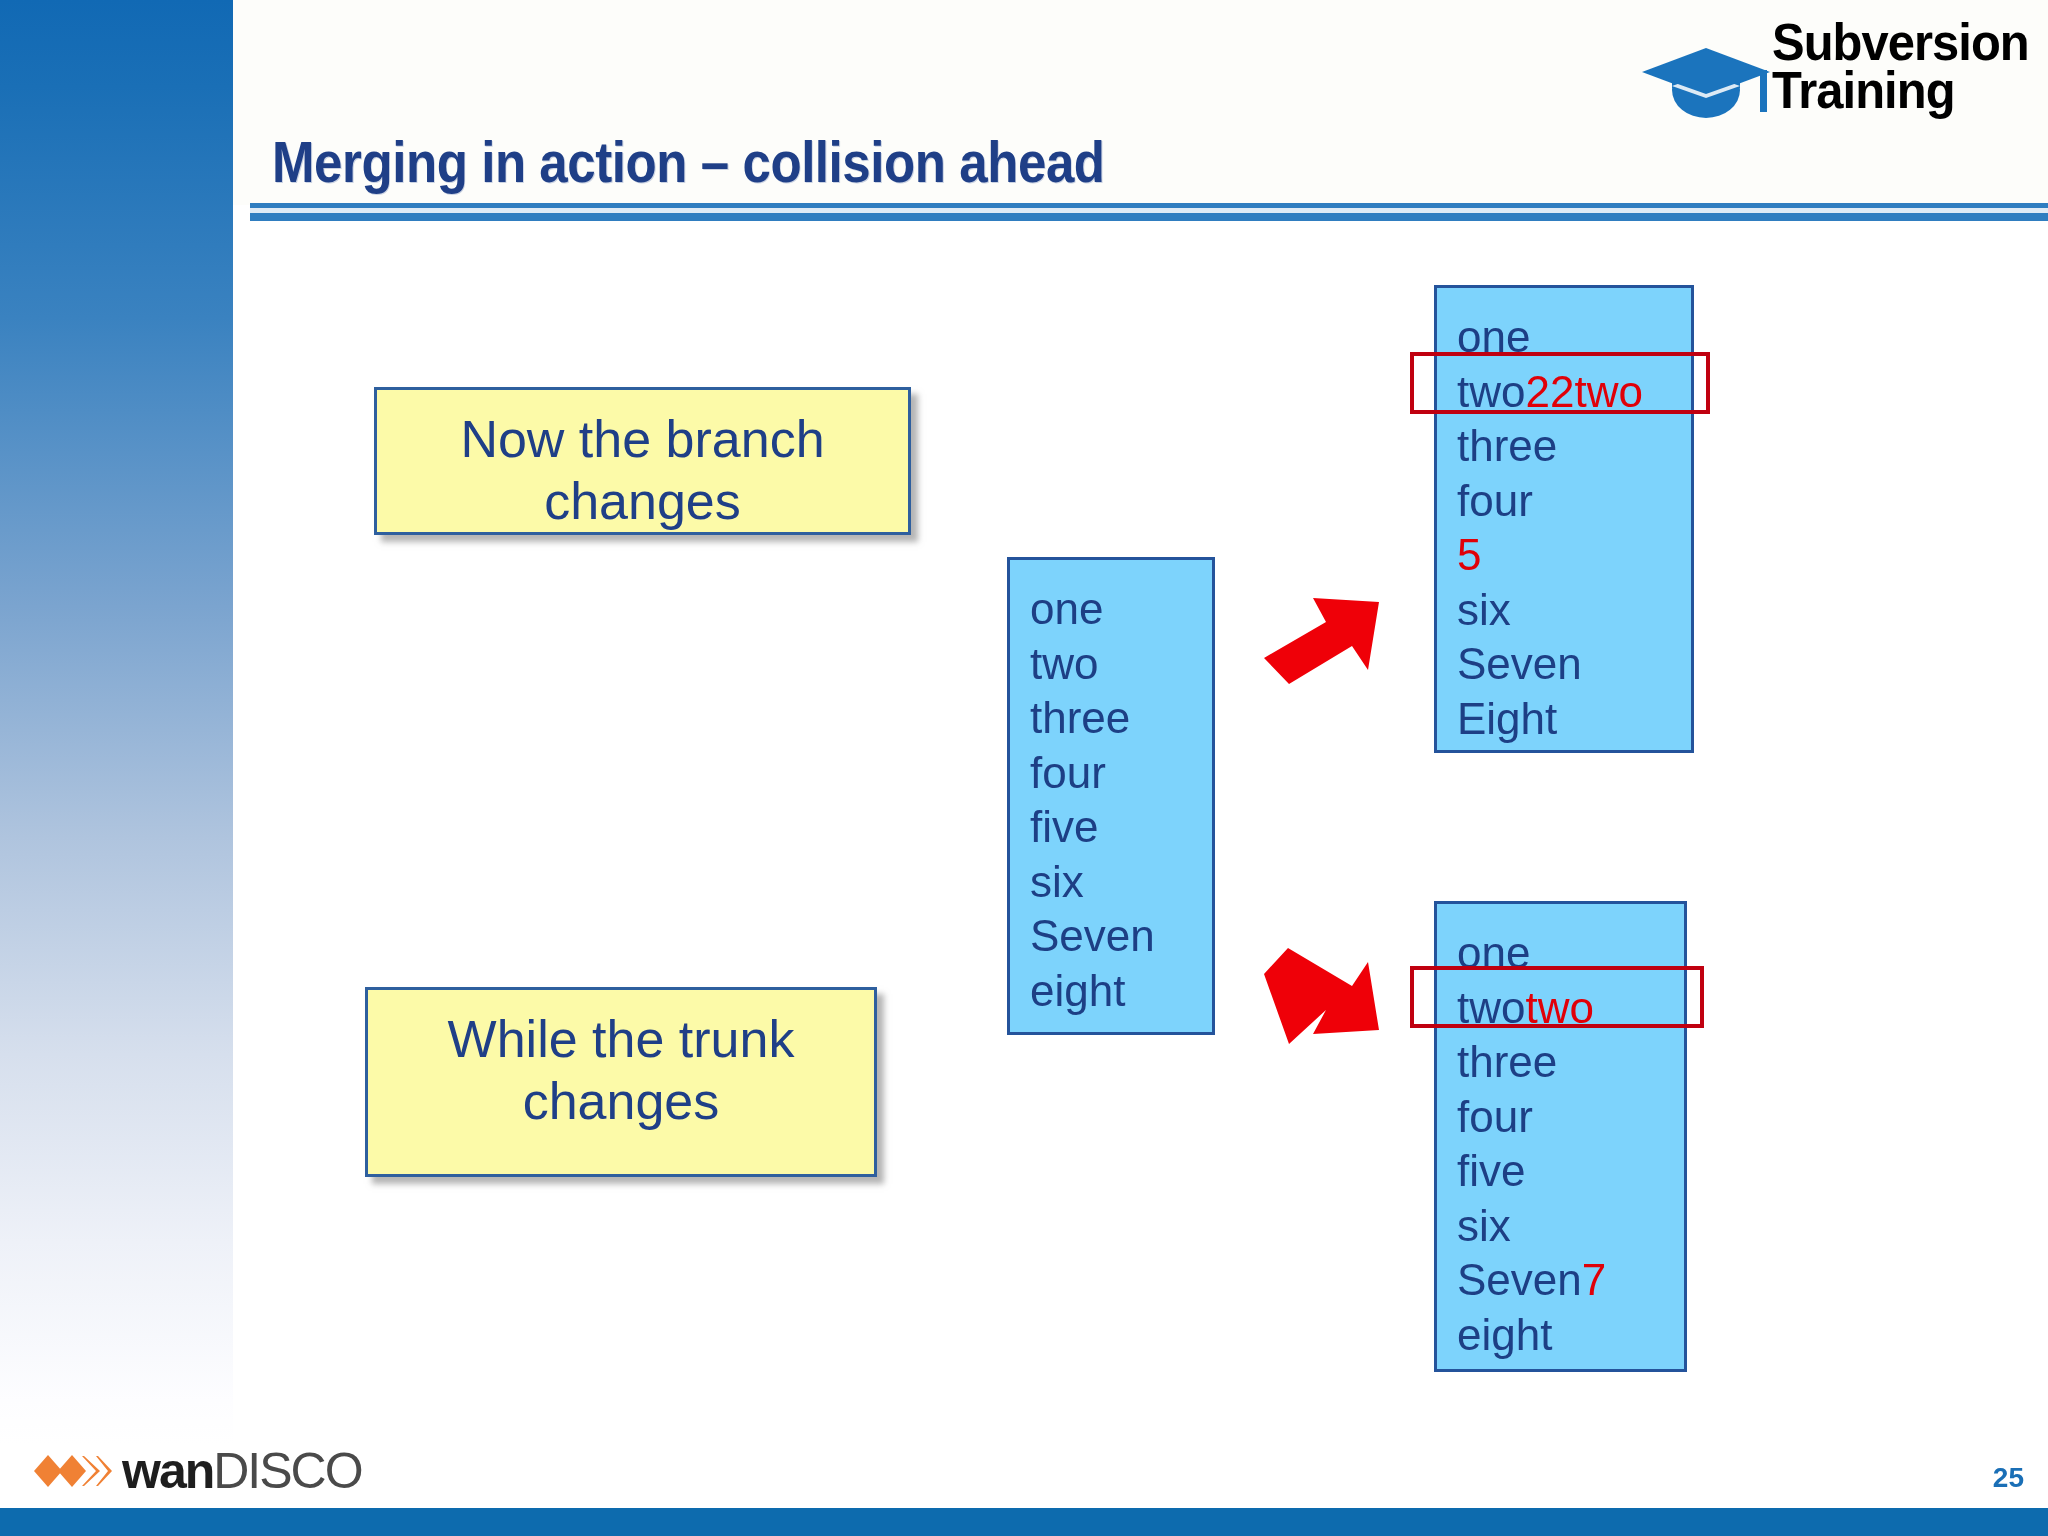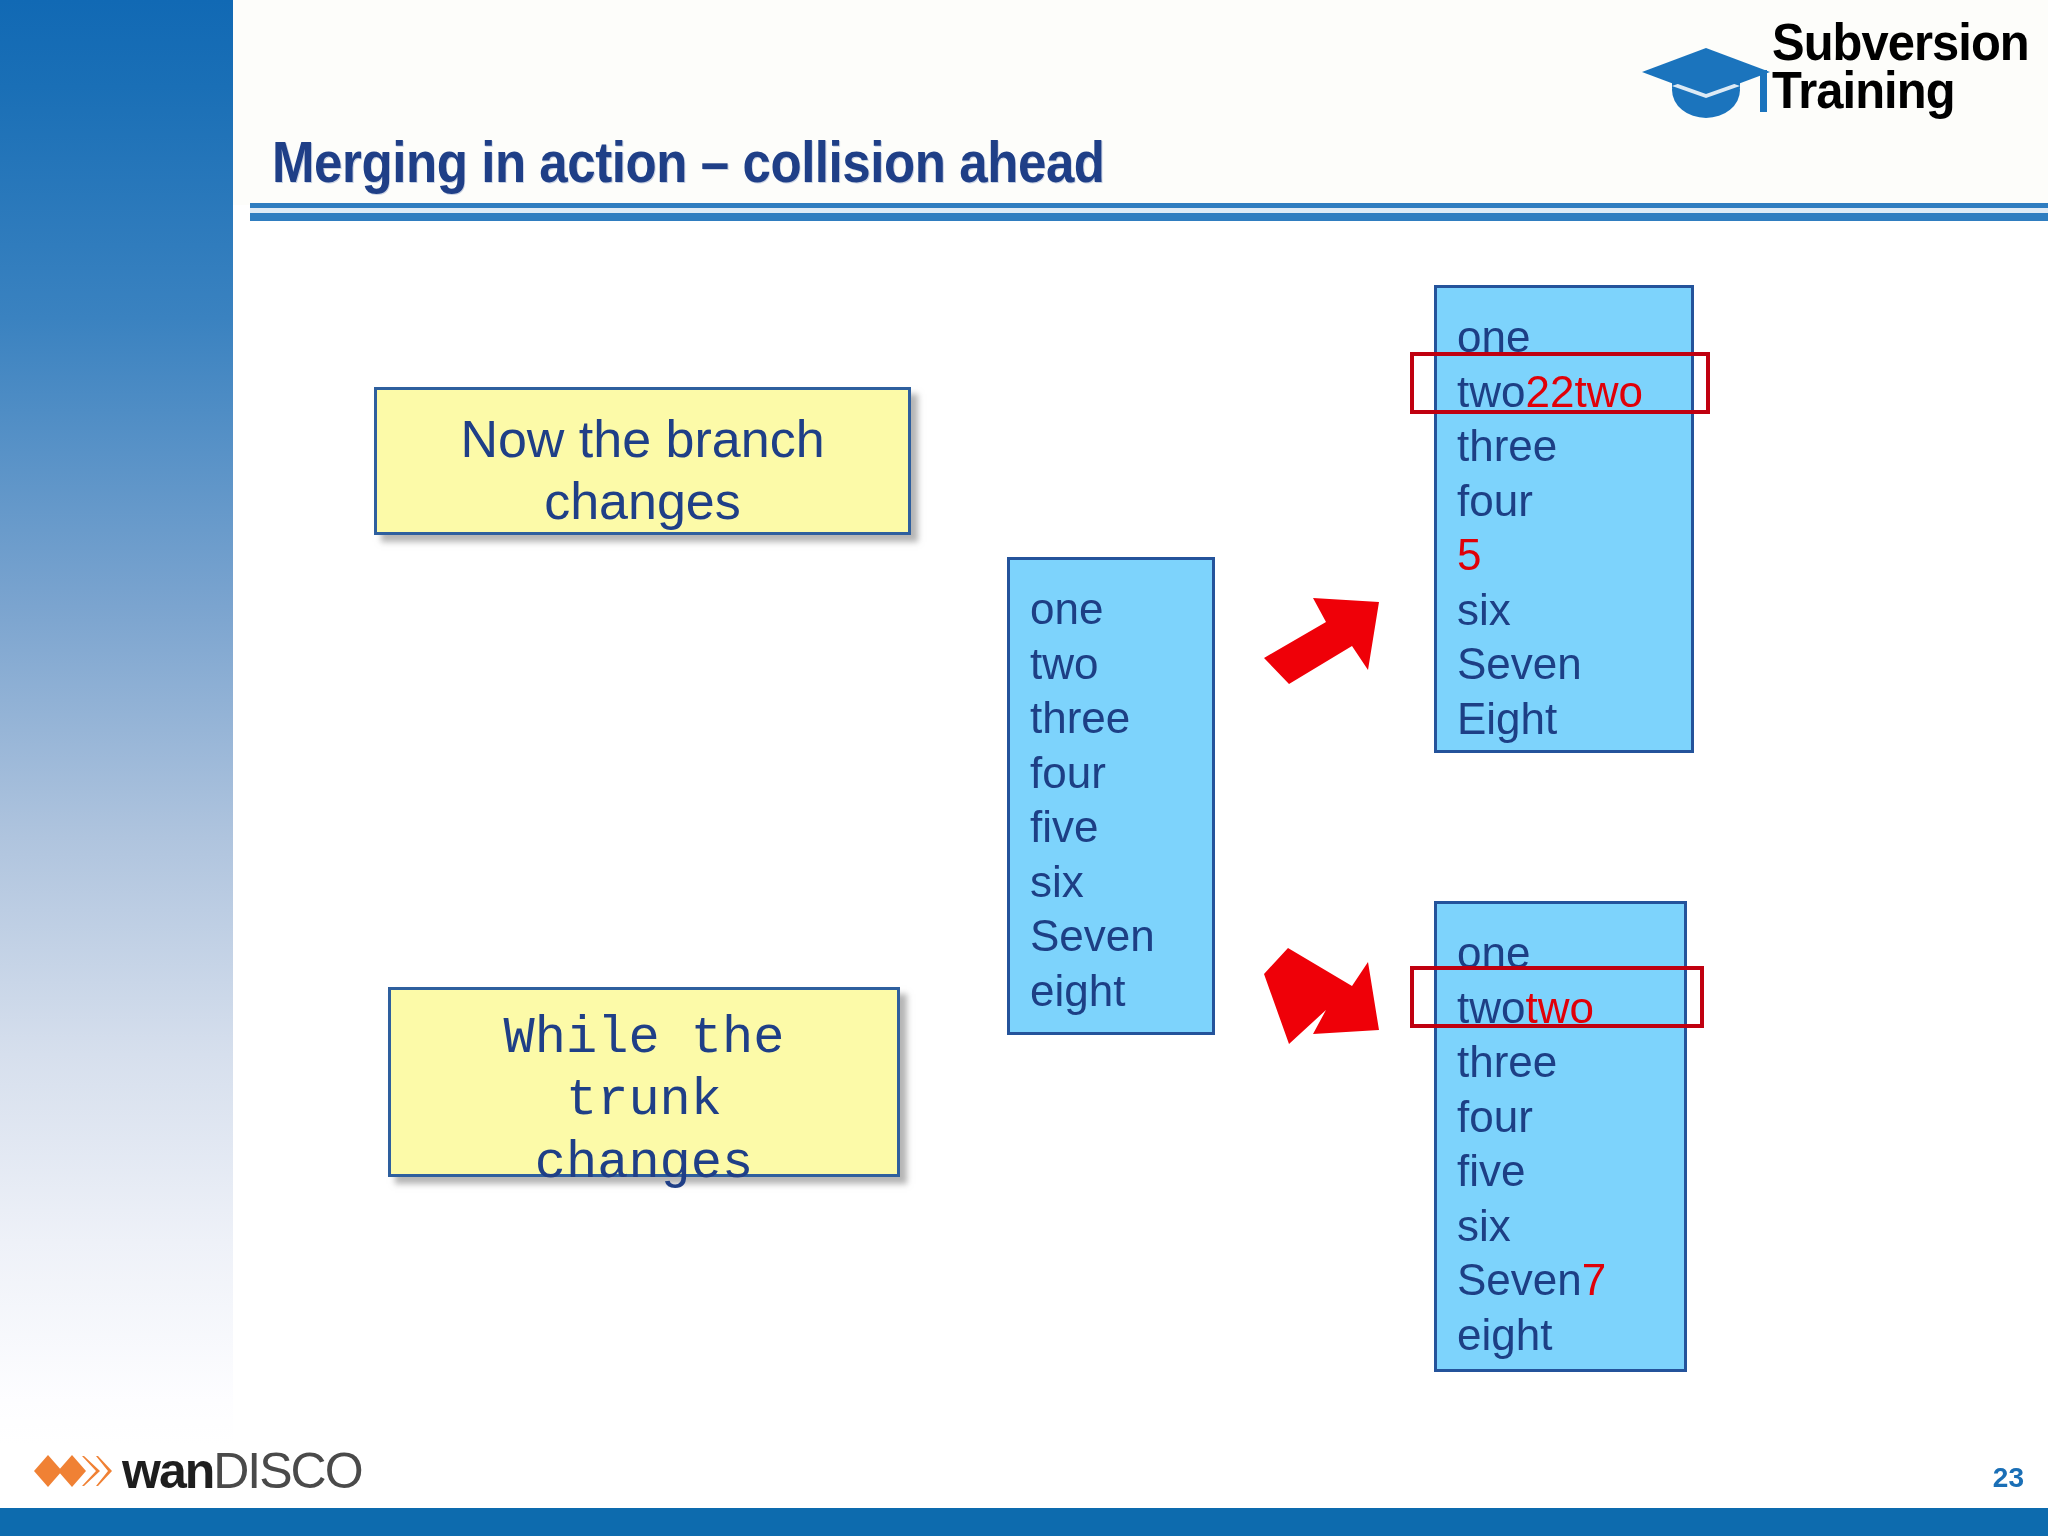--- a/index.html
+++ b/index.html
@@ -137,25 +137,24 @@
   }
   .callout .ln1 { display: block; }
   .callout .ln2 { display: block; }
   #callout-branch {
     left: 374px;
     top: 387px;
     width: 537px;
     height: 148px;
   }
   #callout-trunk {
-    left: 388px;
+    left: 365px;
     top: 987px;
     width: 512px;
     height: 190px;
-    font-family: Liberation Mono, monospace;
   }
 
   
   .filebox {
     position: absolute;
     background: #7dd3fc;
     border: 3px solid #24539b;
     box-sizing: border-box;
     color: #1d3f85;
     font-size: 44px;
@@ -346,17 +345,17 @@
       <polygon points="0,21 14,5 28,21 14,37" fill="#f08134"></polygon>
       <polygon points="24,21 38,5 52,21 38,37" fill="#f08134"></polygon>
       <polygon points="48,6 50,6 66,21 50,36 48,36 62,21" fill="#f08134"></polygon>
       <polygon points="62,6 64,6 78,21 64,36 62,36 74,21" fill="#f08134"></polygon>
     </svg>
     <span class="wd-text">
       <span class="wd-wan">wan</span><span class="wd-disco">DISCO</span>
     </span>
   </div>
 
-  <div class="page-num">23</div>
+  <div class="page-num">25</div>
 
   <div class="footer-bar"></div>
 
 </div>
 
 </body></html>

